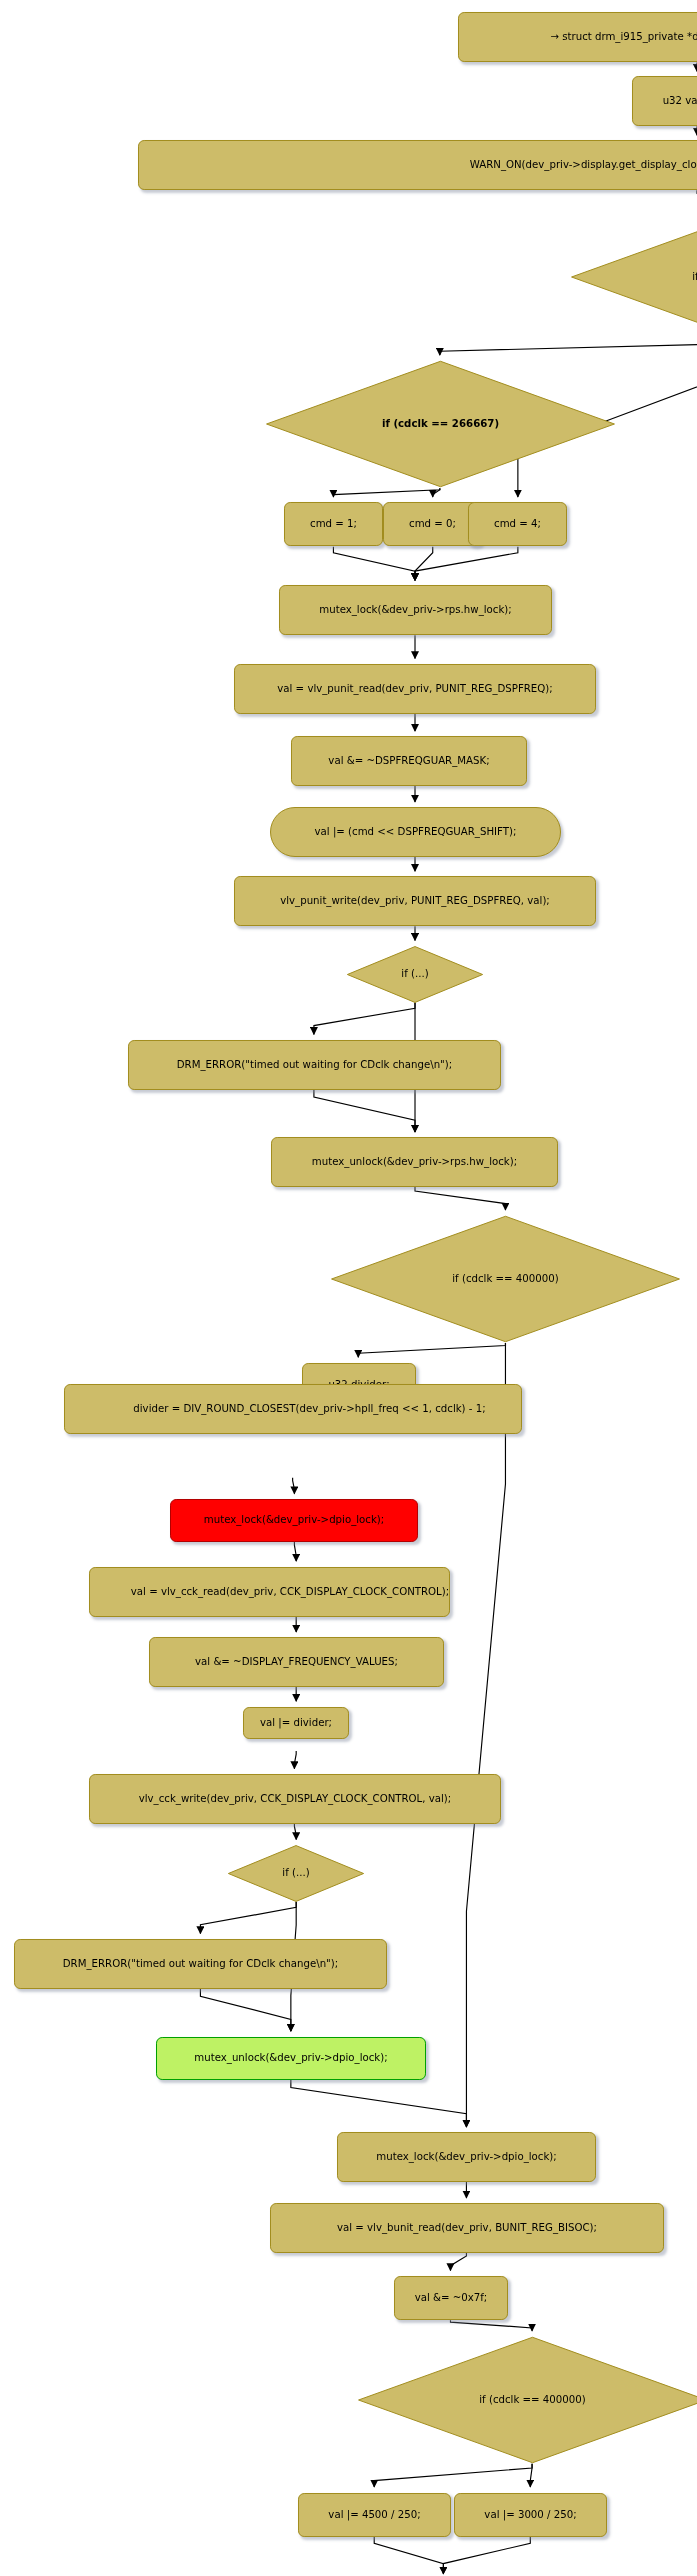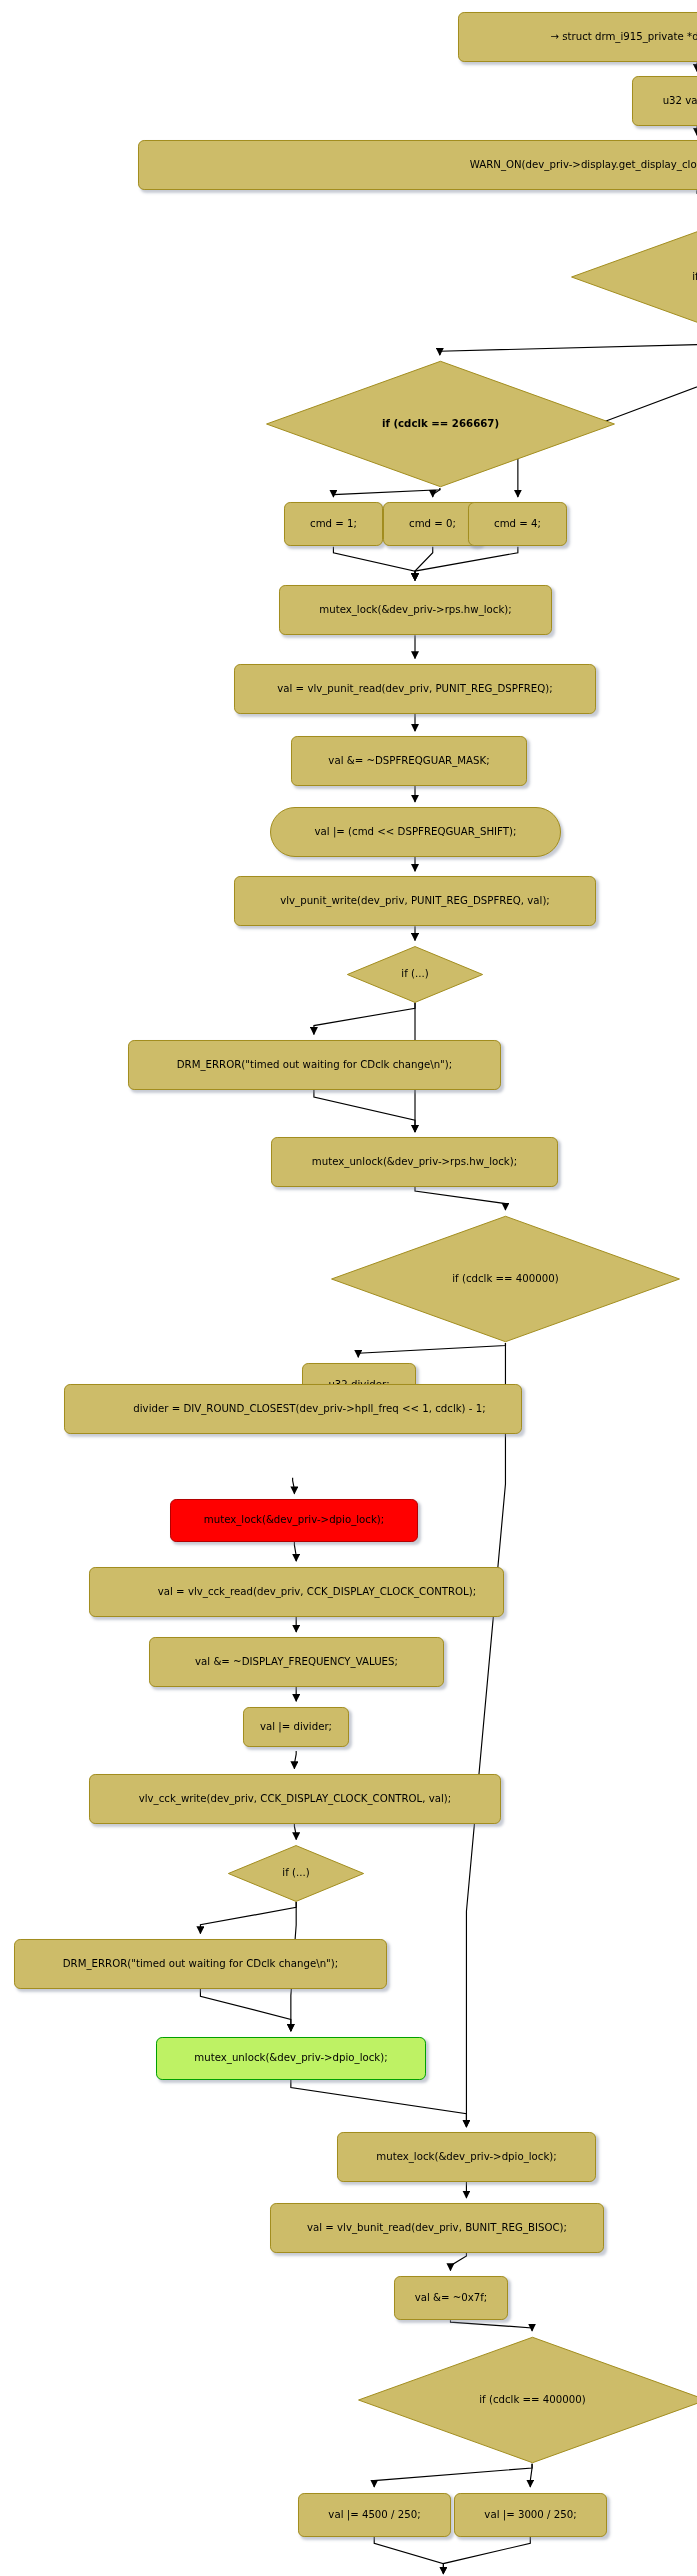--- a/index.html
+++ b/index.html
@@ -190,48 +190,48 @@
       </div>
       <div class="node node-rect" style="left: 302px; top: 1363px; width: 114px; height: 44px;">
         <span>u32 divider;</span>
       </div>
       <div class="node node-rect" style="left: 64px; top: 1384px; width: 458px; height: 50px; padding-left: 40px;">
         <span>divider = DIV_ROUND_CLOSEST(dev_priv-&gt;hpll_freq &lt;&lt; 1, cdclk) - 1;</span>
       </div>
       <div class="node node-rect alert" style="left: 170px; top: 1499px; width: 248px; height: 43px;">
         <span>mutex_lock(&amp;dev_priv-&gt;dpio_lock);</span>
       </div>
-      <div class="node node-rect" style="left: 89px; top: 1567px; width: 415px; height: 50px; padding-left: 48px;">
+      <div class="node node-rect" style="left: 89px; top: 1567px; width: 361px; height: 50px; padding-left: 48px;">
         <span>val = vlv_cck_read(dev_priv, CCK_DISPLAY_CLOCK_CONTROL);</span>
       </div>
       <div class="node node-rect" style="left: 149px; top: 1637px; width: 295px; height: 50px;">
         <span>val &amp;= ~DISPLAY_FREQUENCY_VALUES;</span>
       </div>
-      <div class="node node-rect" style="left: 243px; top: 1707px; width: 106px; height: 40px;">
+      <div class="node node-rect" style="left: 243px; top: 1707px; width: 106px; height: 32px;">
         <span>val |= divider;</span>
       </div>
       <div class="node node-rect" style="left: 89px; top: 1774px; width: 412px; height: 50px;">
         <span>vlv_cck_write(dev_priv, CCK_DISPLAY_CLOCK_CONTROL, val);</span>
       </div>
       <div class="node node-diamond" style="left: 227px; top: 1845px; width: 138px; height: 57px;">
         <svg class="diamond-shape" viewBox="0 0 100 100" preserveAspectRatio="none">
           <polygon points="50,1 99,50 50,99 1,50" fill="#cdbc69" stroke="#a28d1f" stroke-width="1" vector-effect="non-scaling-stroke"></polygon>
         </svg>
         <span class="dlabel">if (...)</span>
       </div>
       <div class="node node-rect" style="left: 14px; top: 1939px; width: 373px; height: 50px;">
         <span>DRM_ERROR("timed out waiting for CDclk change\n");</span>
       </div>
       <div class="node node-rect ok" style="left: 156px; top: 2037px; width: 270px; height: 43px;">
         <span>mutex_unlock(&amp;dev_priv-&gt;dpio_lock);</span>
       </div>
       <div class="node node-rect" style="left: 337px; top: 2132px; width: 259px; height: 50px;">
         <span>mutex_lock(&amp;dev_priv-&gt;dpio_lock);</span>
       </div>
-      <div class="node node-rect" style="left: 270px; top: 2203px; width: 334px; height: 50px;">
+      <div class="node node-rect" style="left: 270px; top: 2203px; width: 394px; height: 50px;">
         <span>val = vlv_bunit_read(dev_priv, BUNIT_REG_BISOC);</span>
       </div>
       <div class="node node-rect" style="left: 394px; top: 2276px; width: 114px; height: 44px;">
         <span>val &amp;= ~0x7f;</span>
       </div>
       <div class="node node-diamond" style="left: 355px; top: 2336px; width: 355px; height: 128px;">
         <svg class="diamond-shape" viewBox="0 0 100 100" preserveAspectRatio="none">
           <polygon points="50,1 99,50 50,99 1,50" fill="#cdbc69" stroke="#a28d1f" stroke-width="1" vector-effect="non-scaling-stroke"></polygon>
         </svg>
         <span class="dlabel">if (cdclk == 400000)</span>

